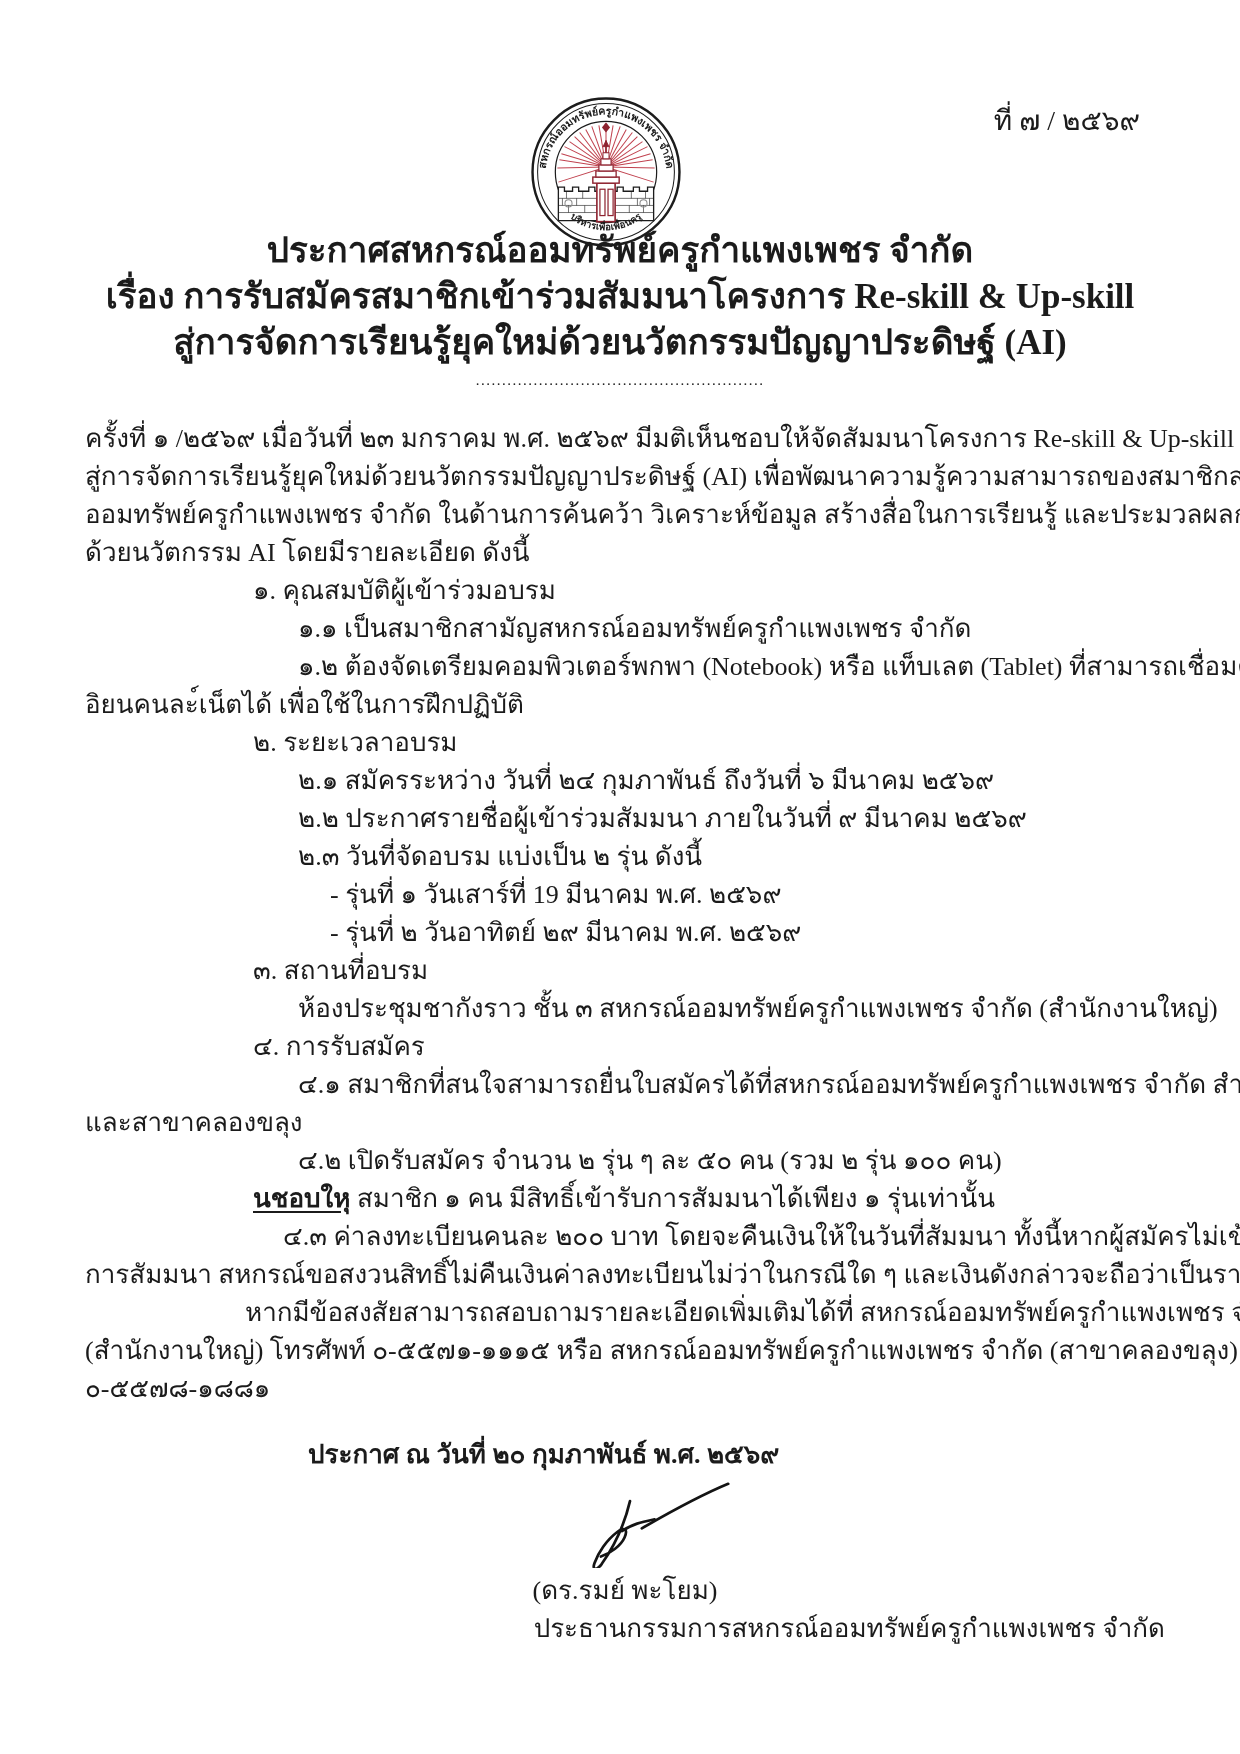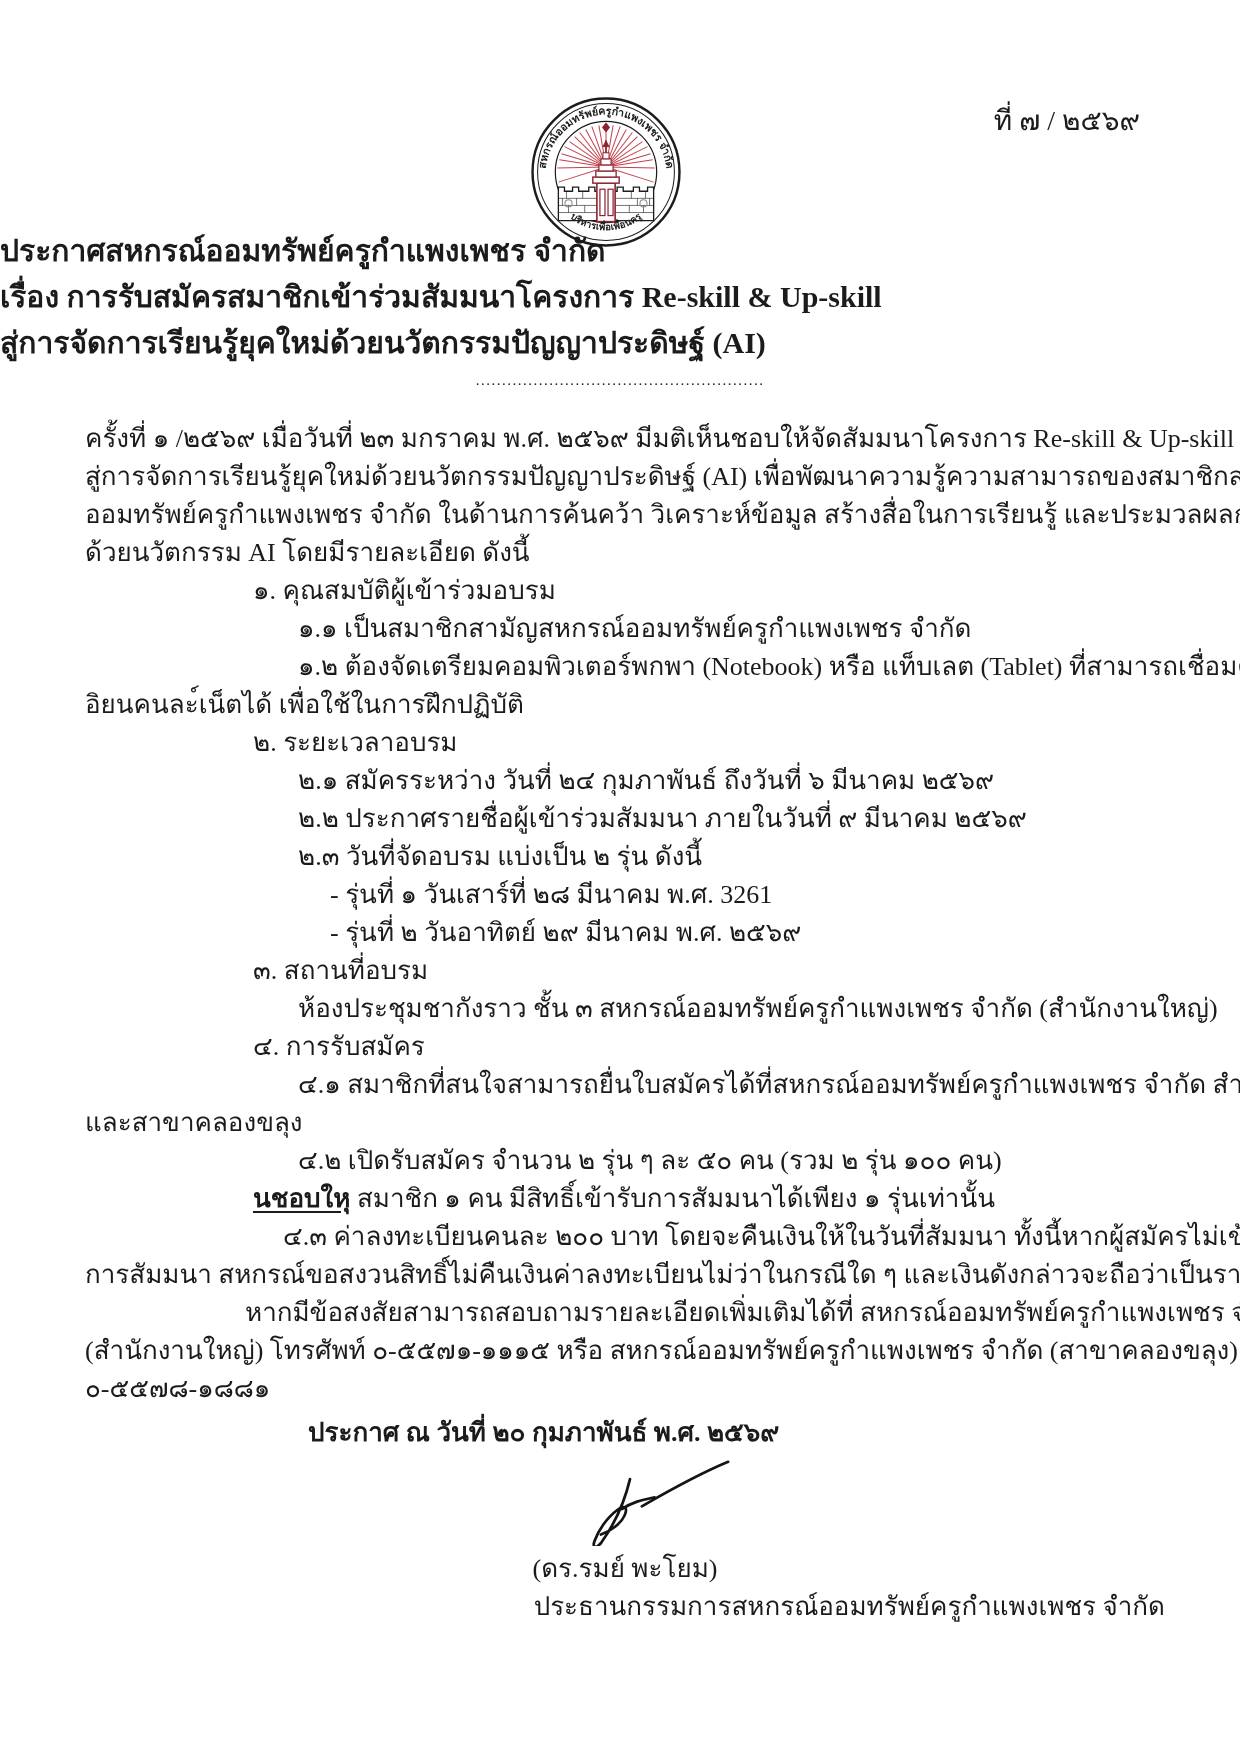--- a/index.html
+++ b/index.html
@@ -12,43 +12,43 @@
     color:#1b1b1b;
     overflow:hidden;
   }
   .doc-number{
     position:absolute;top:98px;right:100px;
     font-size:28px;white-space:nowrap;
   }
   .seal{position:absolute;left:530px;top:94px;width:152px;height:156px;}
   .title-block{
     position:absolute;top:228px;left:0;width:100%;
-    font-weight:700;
-    font-size:30px;line-height:46px;
+    text-align:center;font-weight:700;
+    font-size:35px;line-height:46px;
   }
   .title-line{white-space:nowrap;}
   .divider{
     position:absolute;top:372px;left:0;width:100%;
     text-align:center;font-size:15px;letter-spacing:1.5px;color:#222;
   }
   .content{
     position:absolute;top:420px;left:85px;width:1080px;
     font-size:26px;line-height:38px;
   }
   .line{white-space:nowrap;}
   .ind-par{padding-left:160px;}
   .ind-h{padding-left:168px;font-weight:400;}
   .ind-sub{padding-left:213px;}
   .ind-dash{padding-left:245px;}
   .ind-43{padding-left:198px;}
   .ind-note{padding-left:168px;}
   .ind-inq{padding-left:160px;}
   .note-label{font-weight:700;text-decoration:underline;text-underline-offset:4px;}
   .closing-line{
-    padding-left:223px;margin-top:6px;
+    padding-left:223px;margin-top:28px;
     font-weight:700;white-space:nowrap;
   }
   .sig-area{margin-top:2px;text-align:center;height:96px;}
   .sig-area svg{margin-left:30px;}
   .sig-name{text-align:center;white-space:nowrap;}
   .sig-role{text-align:right;white-space:nowrap;}
   .seal text{font-family:"Liberation Sans","DejaVu Sans",sans-serif;}
 </style>
 </head>
 <body>
@@ -157,21 +157,21 @@
     <div class="line">ออมทรัพย์ครูกำแพงเพชร จำกัด ในด้านการค้นคว้า วิเคราะห์ข้อมูล สร้างสื่อในการเรียนรู้ และประมวลผลการเรียนรู้</div>
     <div class="line">ด้วยนวัตกรรม AI โดยมีรายละเอียด ดังนี้</div>
     <div class="line ind-h">๑. คุณสมบัติผู้เข้าร่วมอบรม</div>
     <div class="line ind-sub">๑.๑ เป็นสมาชิกสามัญสหกรณ์ออมทรัพย์ครูกำแพงเพชร จำกัด</div>
     <div class="line ind-sub">๑.๒ ต้องจัดเตรียมคอมพิวเตอร์พกพา (Notebook) หรือ แท็บเลต (Tablet) ที่สามารถเชื่อมต่อ</div>
     <div class="line">อิยนคนละ์เน็ตได้ เพื่อใช้ในการฝึกปฏิบัติ</div>
     <div class="line ind-h">๒. ระยะเวลาอบรม</div>
     <div class="line ind-sub">๒.๑ สมัครระหว่าง วันที่ ๒๔ กุมภาพันธ์ ถึงวันที่ ๖ มีนาคม  ๒๕๖๙</div>
     <div class="line ind-sub">๒.๒ ประกาศรายชื่อผู้เข้าร่วมสัมมนา ภายในวันที่ ๙ มีนาคม ๒๕๖๙</div>
     <div class="line ind-sub">๒.๓ วันที่จัดอบรม แบ่งเป็น ๒ รุ่น ดังนี้</div>
-    <div class="line ind-dash">- รุ่นที่ ๑ วันเสาร์ที่ ๒๘ มีนาคม พ.ศ. 3261</div>
+    <div class="line ind-dash">- รุ่นที่ ๑ วันเสาร์ที่ 19 มีนาคม พ.ศ. ๒๕๖๙</div>
     <div class="line ind-dash">- รุ่นที่ ๒ วันอาทิตย์ ๒๙ มีนาคม พ.ศ. ๒๕๖๙</div>
     <div class="line ind-h">๓. สถานที่อบรม</div>
     <div class="line ind-sub">ห้องประชุมชากังราว ชั้น ๓ สหกรณ์ออมทรัพย์ครูกำแพงเพชร จำกัด (สำนักงานใหญ่)</div>
     <div class="line ind-h">๔. การรับสมัคร</div>
     <div class="line ind-sub">๔.๑ สมาชิกที่สนใจสามารถยื่นใบสมัครได้ที่สหกรณ์ออมทรัพย์ครูกำแพงเพชร จำกัด สำนักงานใหญ่</div>
     <div class="line">และสาขาคลองขลุง</div>
     <div class="line ind-sub">๔.๒ เปิดรับสมัคร จำนวน ๒ รุ่น ๆ ละ ๕๐ คน (รวม ๒ รุ่น ๑๐๐ คน)</div>
     <div class="line ind-note"><span class="note-label">นชอบใหุ</span><span> สมาชิก ๑ คน มีสิทธิ์เข้ารับการสัมมนาได้เพียง ๑ รุ่นเท่านั้น</span></div>
     <div class="line ind-43">๔.๓ ค่าลงทะเบียนคนละ ๒๐๐ บาท โดยจะคืนเงินให้ในวันที่สัมมนา ทั้งนี้หากผู้สมัครไม่เข้าร่วม</div>
     <div class="line">การสัมมนา สหกรณ์ขอสงวนสิทธิ์ไม่คืนเงินค่าลงทะเบียนไม่ว่าในกรณีใด ๆ และเงินดังกล่าวจะถือว่าเป็นรายได้ของสหกรณ์</div>

